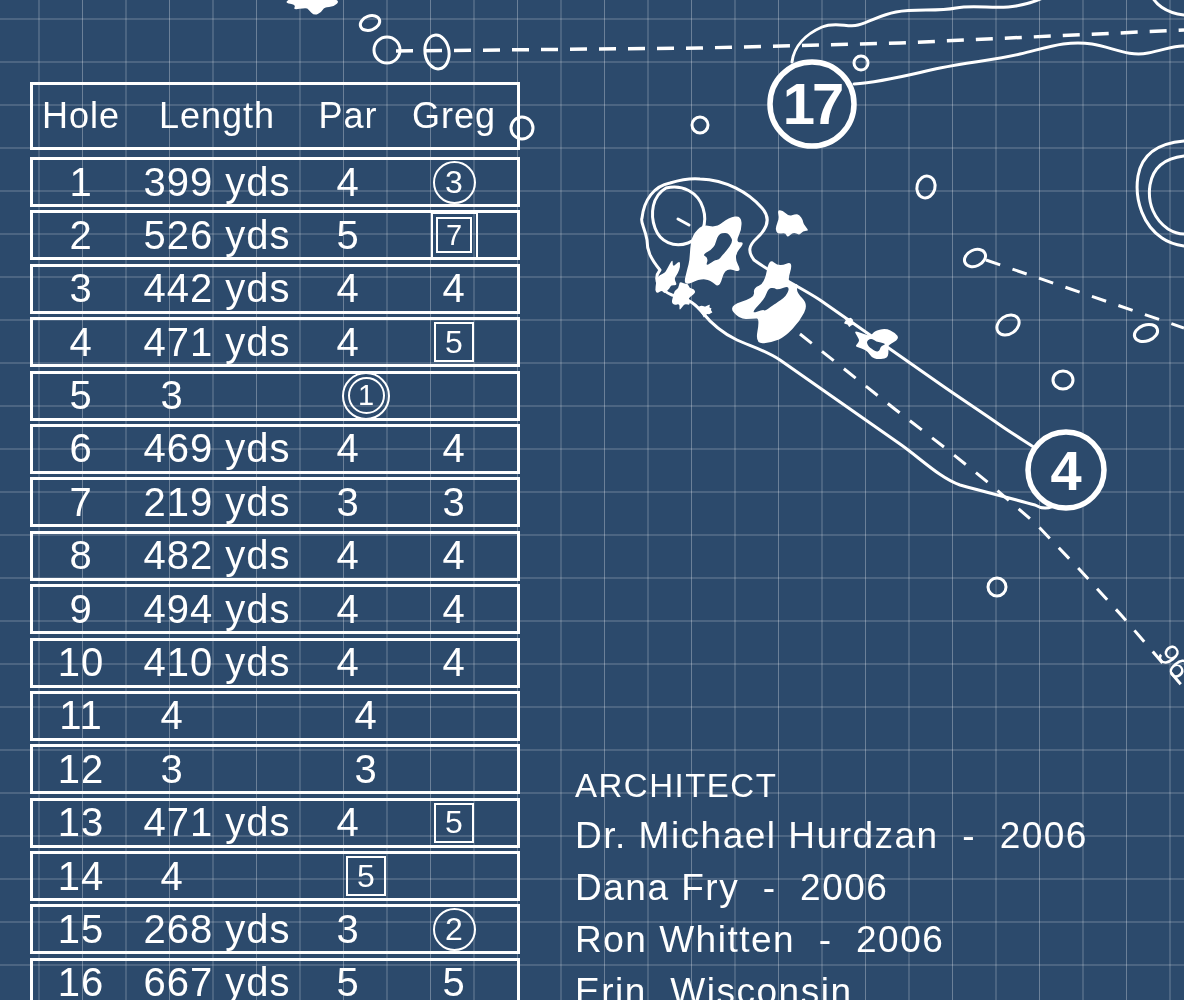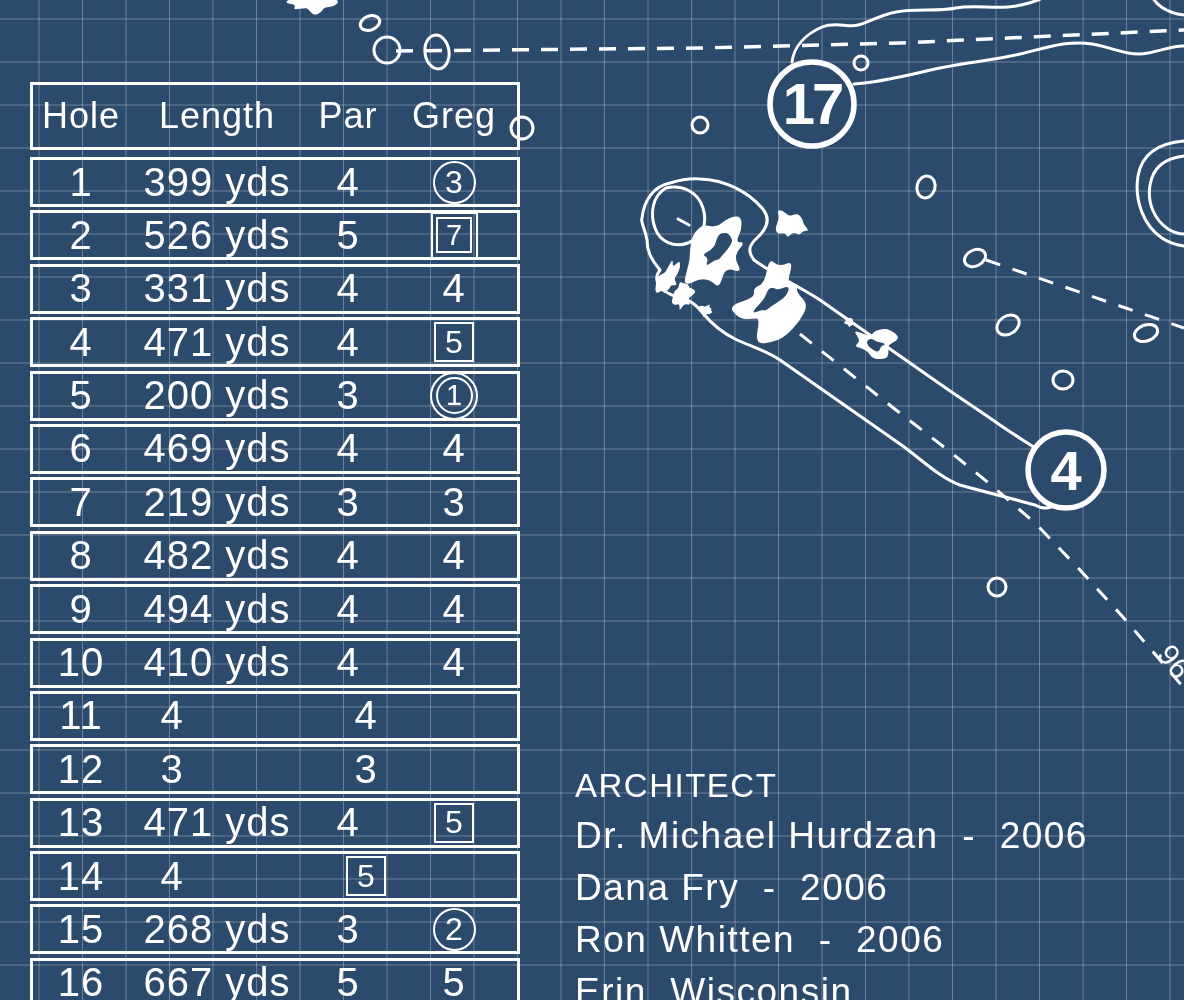--- a/index.html
+++ b/index.html
@@ -180,35 +180,34 @@
           <div class="cell c-length">526 yds</div>
           <div class="cell c-par">5</div>
           <div class="cell c-greg">
             <span class="mark double-square">
               <span class="inner">7</span>
             </span>
           </div>
         </div>
         <div class="row">
           <div class="cell c-hole">3</div>
-          <div class="cell c-length">331 yds</div>
+          <div class="cell c-length">442 yds</div>
           <div class="cell c-par">4</div>
           <div class="cell c-greg">4</div>
         </div>
         <div class="row">
           <div class="cell c-hole">4</div>
           <div class="cell c-length">471 yds</div>
           <div class="cell c-par">4</div>
           <div class="cell c-greg">
             <span class="mark square">5</span>
           </div>
         </div>
         <div class="row">
           <div class="cell c-hole">5</div>
-          <div class="cell c-length">200 yds</div>
           <div class="cell c-par">3</div>
           <div class="cell c-greg">
             <span class="mark double-circle">
               <span class="inner">1</span>
             </span>
           </div>
         </div>
         <div class="row">
           <div class="cell c-hole">6</div>
           <div class="cell c-length">469 yds</div>

